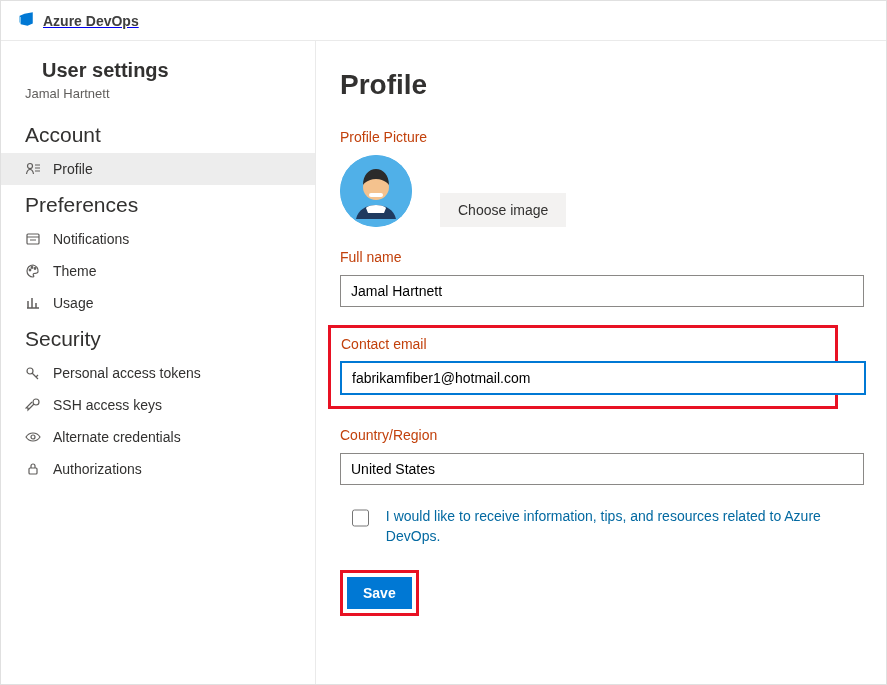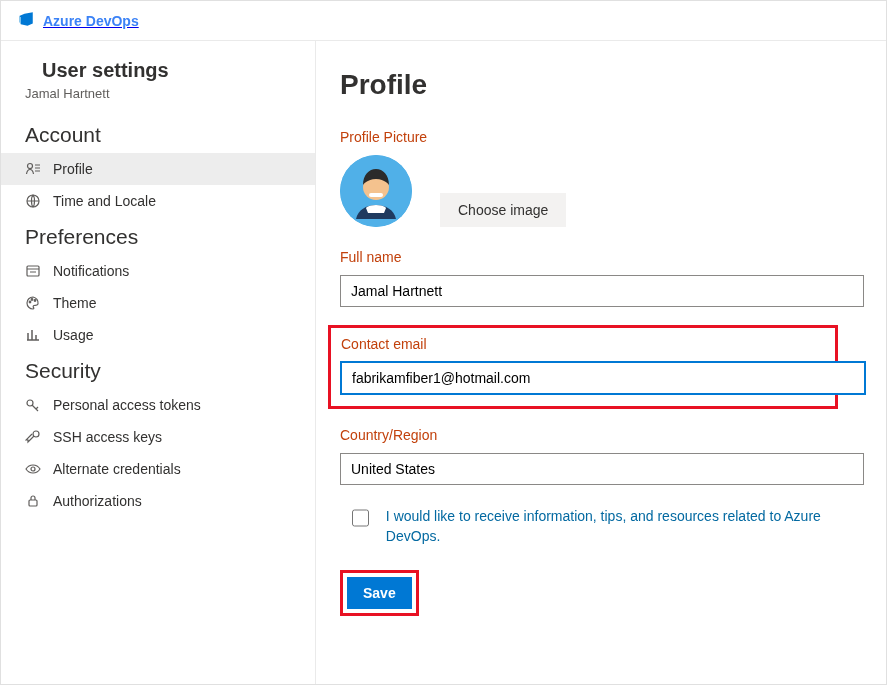--- a/index.html
+++ b/index.html
@@ -13,21 +13,21 @@
     overflow: hidden;
   }
   .page { width: 887px; height: 685px; border: 1px solid #e0e0e0; display: flex; flex-direction: column; }
   .topbar {
     height: 40px;
     display: flex; align-items: center;
     padding: 0 16px;
     border-bottom: 1px solid #eaeaea;
   }
   .logo { display: inline-flex; align-items: center; gap: 8px; }
-  .logo-text { color: #3b82f6; font-weight: 600; font-size: 14px; }
+  .logo-text { color: #404040; font-weight: 600; font-size: 14px; }
   .body { flex: 1; display: flex; overflow: hidden; }
   .sidebar {
     width: 315px;
     padding: 18px 0 0 0;
     border-right: 1px solid #eaeaea;
   }
   .sidebar-h1 { font-size: 20px; font-weight: 600; padding: 0 24px; margin: 0 0 4px 17px; }
   .sidebar-sub { color: #605e5c; padding: 0 24px; margin: 0 0 14px 0; font-size: 13px; }
   .sidebar-section-title { font-weight: 400; padding: 8px 24px 6px 24px; font-size: 21px; }
   .sidebar-item {
@@ -118,29 +118,20 @@
         <div class="sidebar-item active">
           <span class="icon">
             <svg width="16" height="16" viewBox="0 0 16 16" stroke="#605e5c" fill="none" stroke-width="1.2">
               <circle cx="5" cy="5" r="2.5"></circle>
                 <path d="M1.5 13c.5-3 2-4.5 3.5-4.5S8 10 8.5 13"></path>
               <path d="M10 4h5M10 7h5M10 10h5"></path>
             </svg>
           </span>
           <span>Profile</span>
         </div>
-        <div class="sidebar-item">
-          <span class="icon">
-            <svg width="16" height="16" viewBox="0 0 16 16" stroke="#605e5c" fill="none" stroke-width="1.2">
-              <circle cx="8" cy="8" r="6"></circle>
-                <path d="M2 8h12M8 2c2 2 2 10 0 12M8 2c-2 2-2 10 0 12"></path>
-            </svg>
-          </span>
-          <span>Time and Locale</span>
-        </div>
       </div>
 
       <div>
         <div class="sidebar-section-title">Preferences</div>
         <div class="sidebar-item">
           <span class="icon">
             <svg width="16" height="16" viewBox="0 0 16 16" stroke="#605e5c" fill="none" stroke-width="1.2">
               <rect x="2" y="3" width="12" height="10" rx="1"></rect>
                 <path d="M2 6h12M5 9h6"></path>
             </svg>

